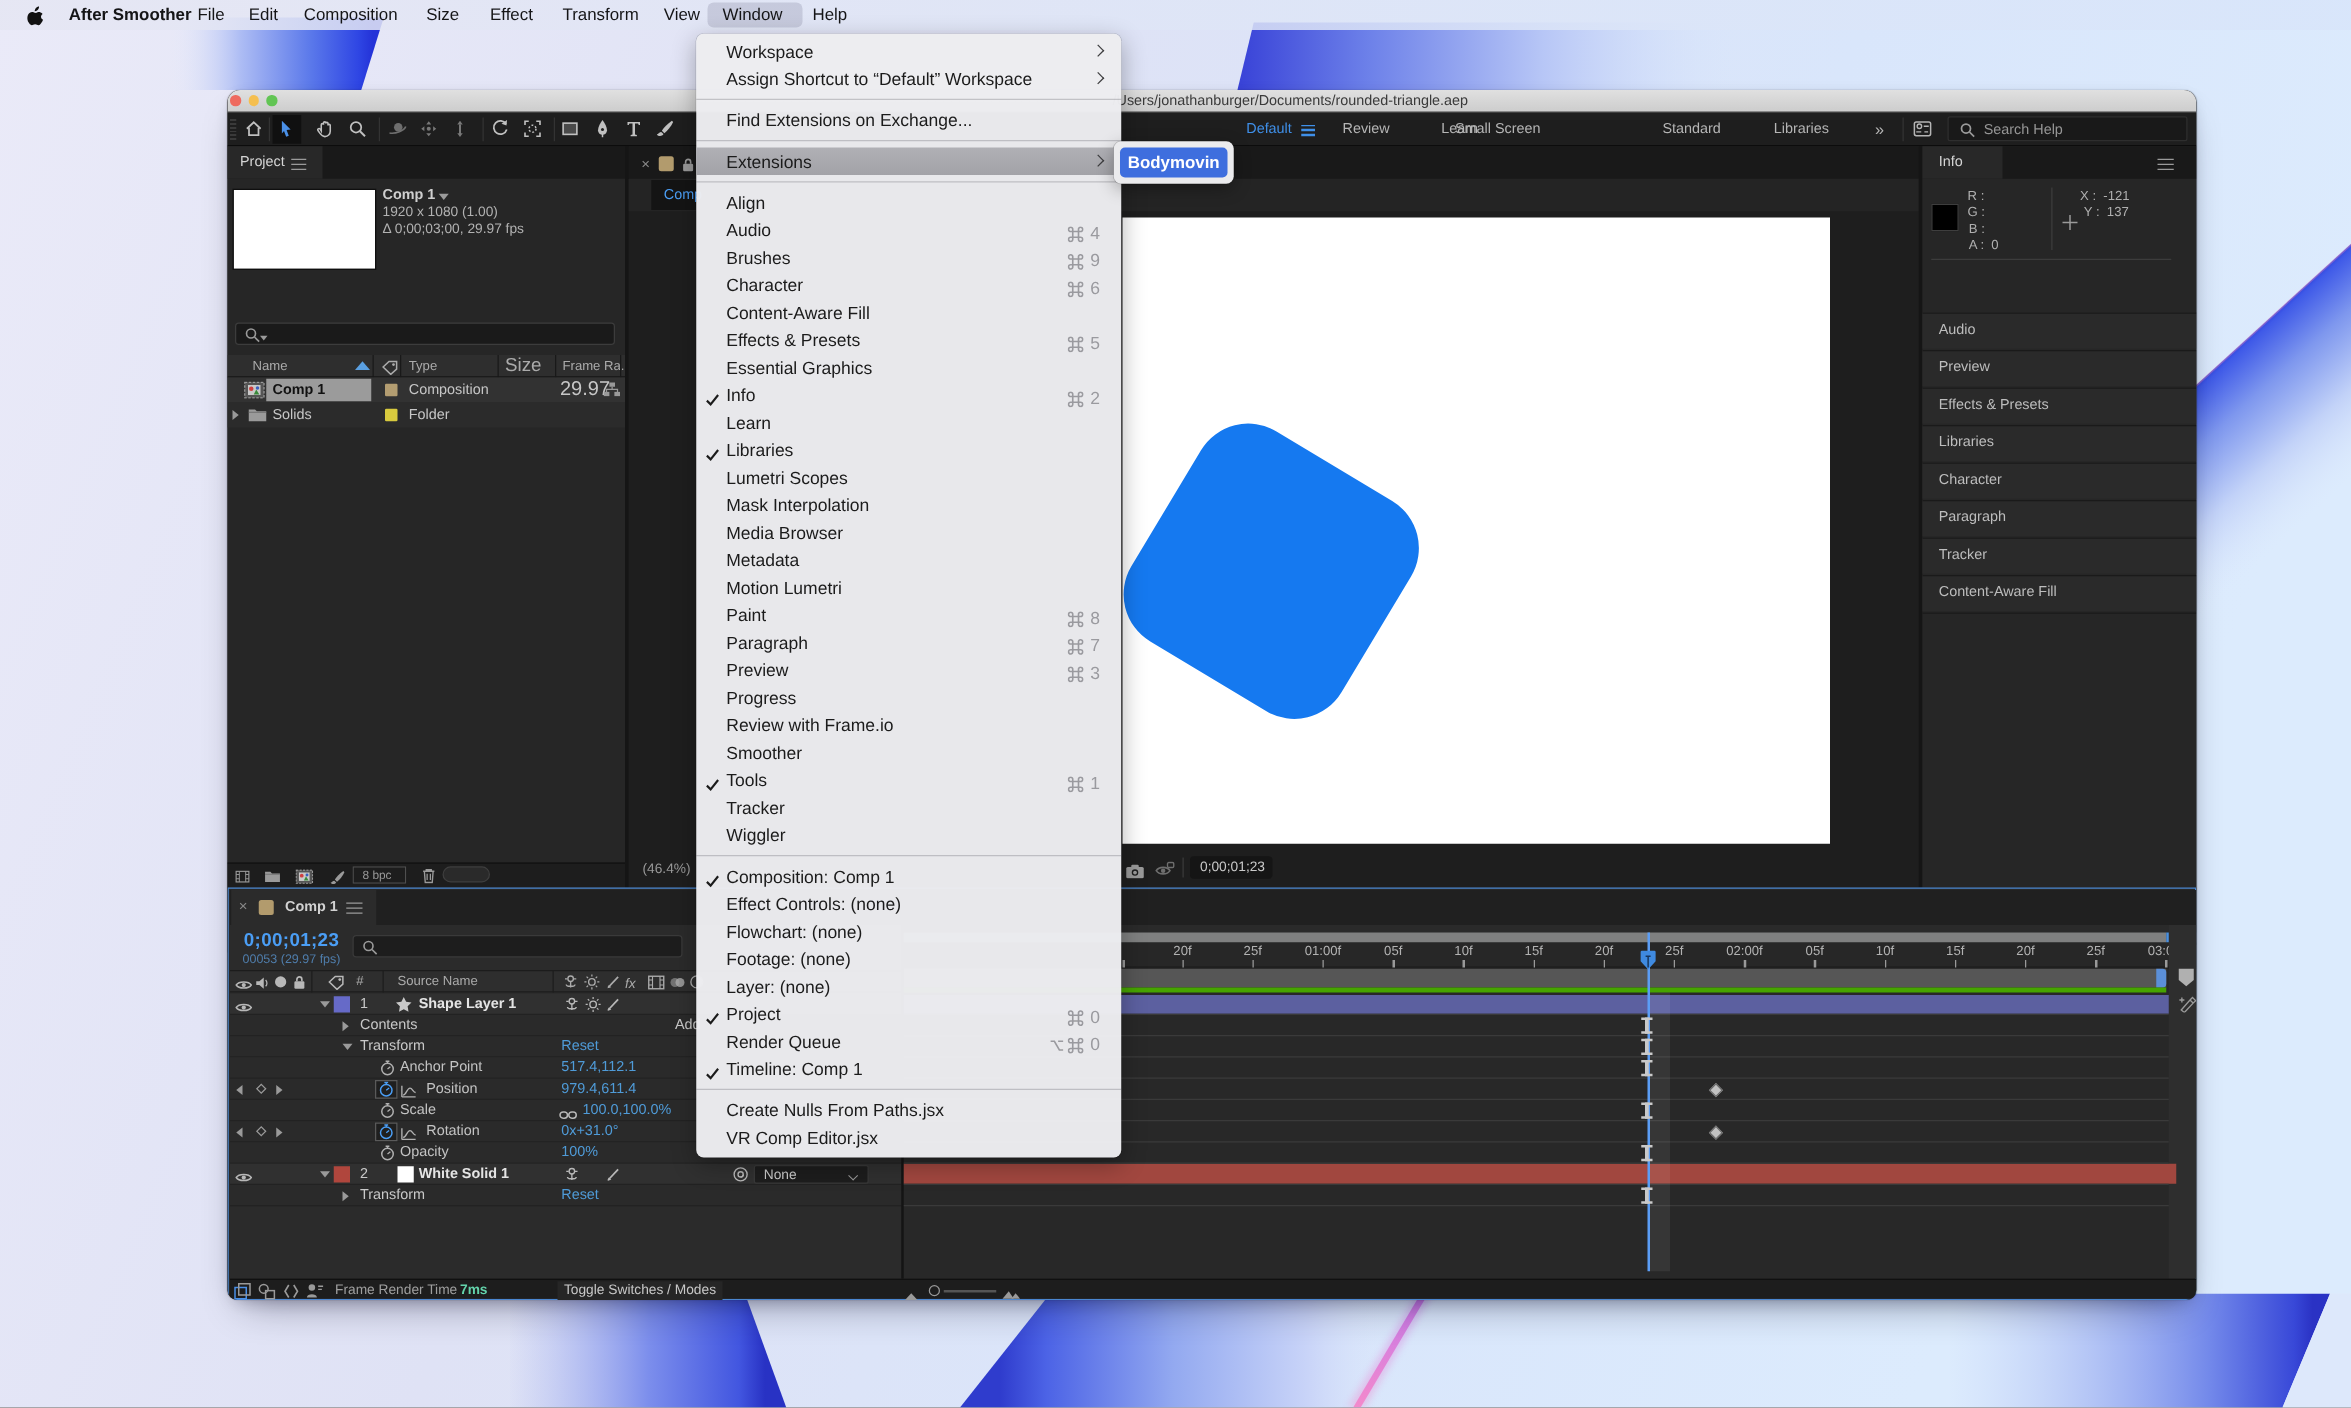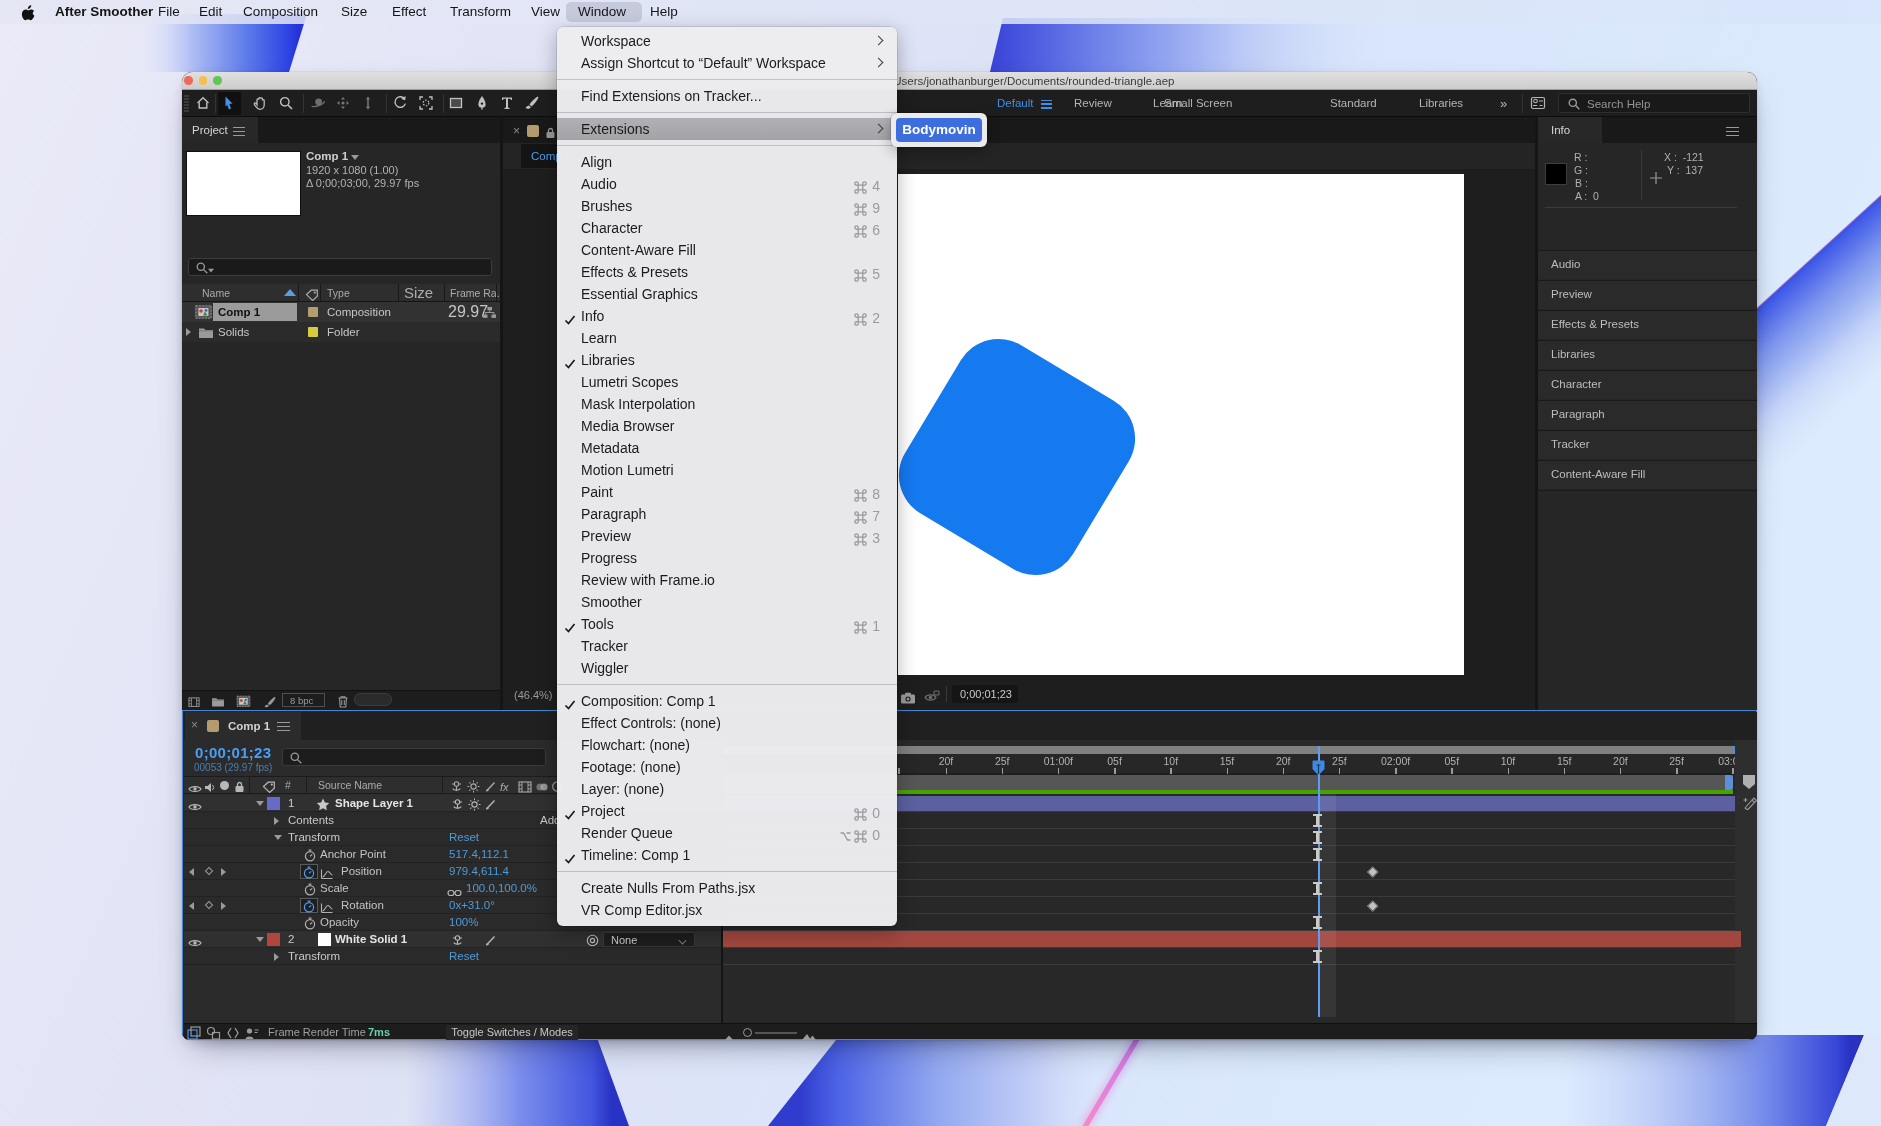--- a/index.html
+++ b/index.html
@@ -673,21 +673,21 @@
 <div class="mitem" style="top:3px;">
       <span class="mlbl">Workspace</span>
       <span class="marrow"></span>
     </div>
 <div class="mitem" style="top:25px;">
       <span class="mlbl">Assign Shortcut to “Default” Workspace</span>
       <span class="marrow"></span>
     </div>
 <div class="msep" style="top:52px"></div>
 <div class="mitem" style="top:58px;">
-      <span class="mlbl">Find Extensions on Tracker...</span>
+      <span class="mlbl">Find Extensions on Exchange...</span>
     </div>
 <div class="msep" style="top:85px"></div>
 <div class="mitem" style="top:91px;background:linear-gradient(#b0b0b5,#a2a2a7);">
       <span class="mlbl">Extensions</span>
       <span class="marrow"></span>
     </div>
 <div class="msep" style="top:118px"></div>
 <div class="mitem" style="top:124px;">
       <span class="mlbl">Align</span>
     </div>

